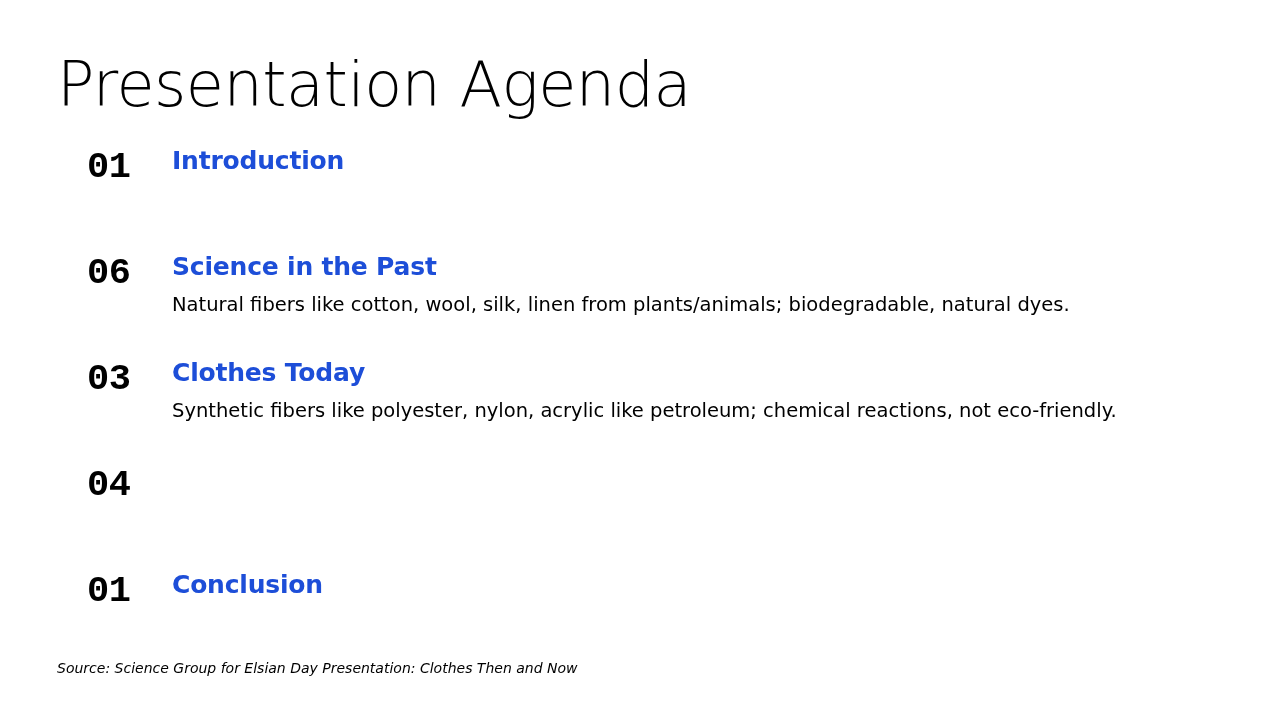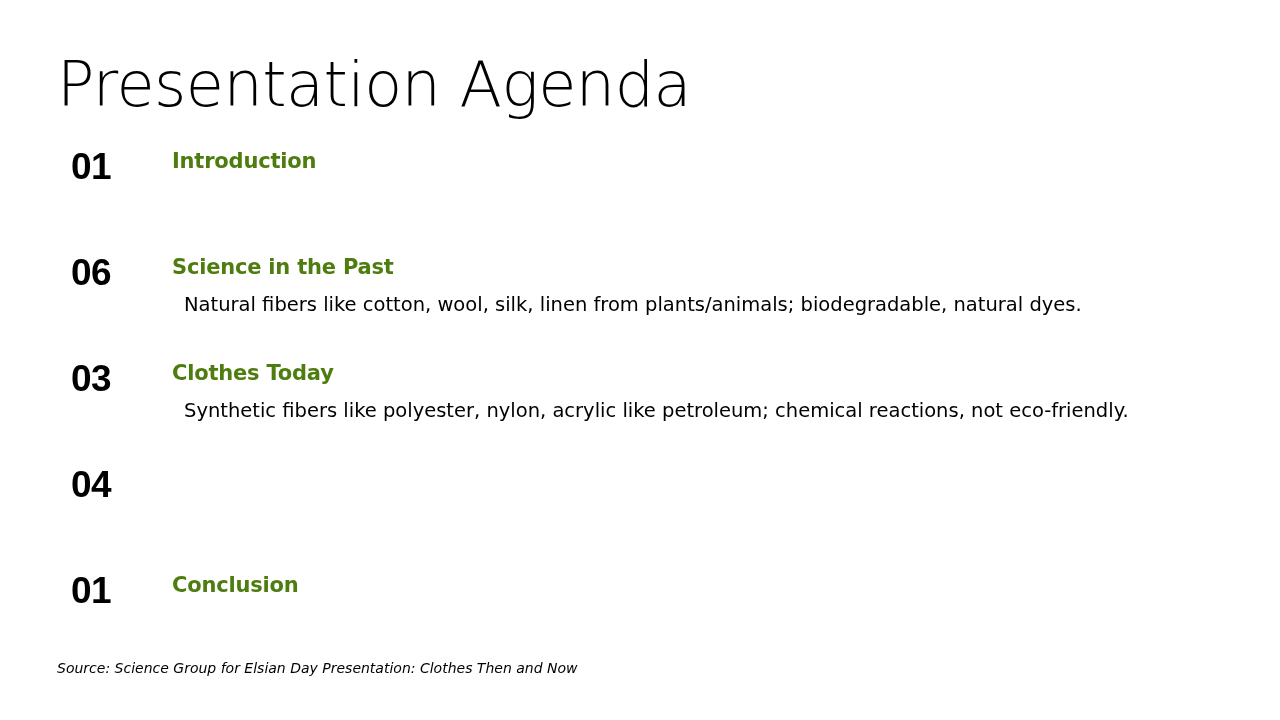--- a/index.html
+++ b/index.html
@@ -37,53 +37,52 @@
     left: 0;
     top: 142px;
     width: 1280px;
   }
   .agenda-row {
     position: relative;
     height: 106px;
   }
   .agenda-number {
     position: absolute;
-    left: 71px;
+    left: 87px;
     top: 3px;
-    font-family: Liberation Sans, sans-serif;
+    font-family: Liberation Mono, monospace;
     font-size: 37px;
     font-weight: 700;
     line-height: 44px;
     letter-spacing: -0.5px;
     color: #000000;
   }
   .agenda-body {
     position: absolute;
     left: 172px;
     top: 0;
     right: 60px;
   }
   .agenda-heading {
     font-family: "DejaVu Sans", sans-serif;
-    font-size: 21px;
+    font-size: 25px;
     font-weight: 700;
     line-height: 38px;
     letter-spacing: -0.2px;
-    color: #4d7c0f;
+    color: #1d4ed8;
     white-space: nowrap;
   }
   .agenda-desc {
     font-family: "DejaVu Sans", sans-serif;
     font-size: 19.5px;
     font-weight: 400;
     line-height: 28px;
     color: #000000;
     margin-top: 5px;
     white-space: nowrap;
-    margin-left: 12px;
   }
   .agenda-desc:empty {
     display: none;
   }
   .source-note {
     position: absolute;
     left: 57px;
     top: 656px;
     font-family: "DejaVu Sans", sans-serif;
     font-size: 14px;

